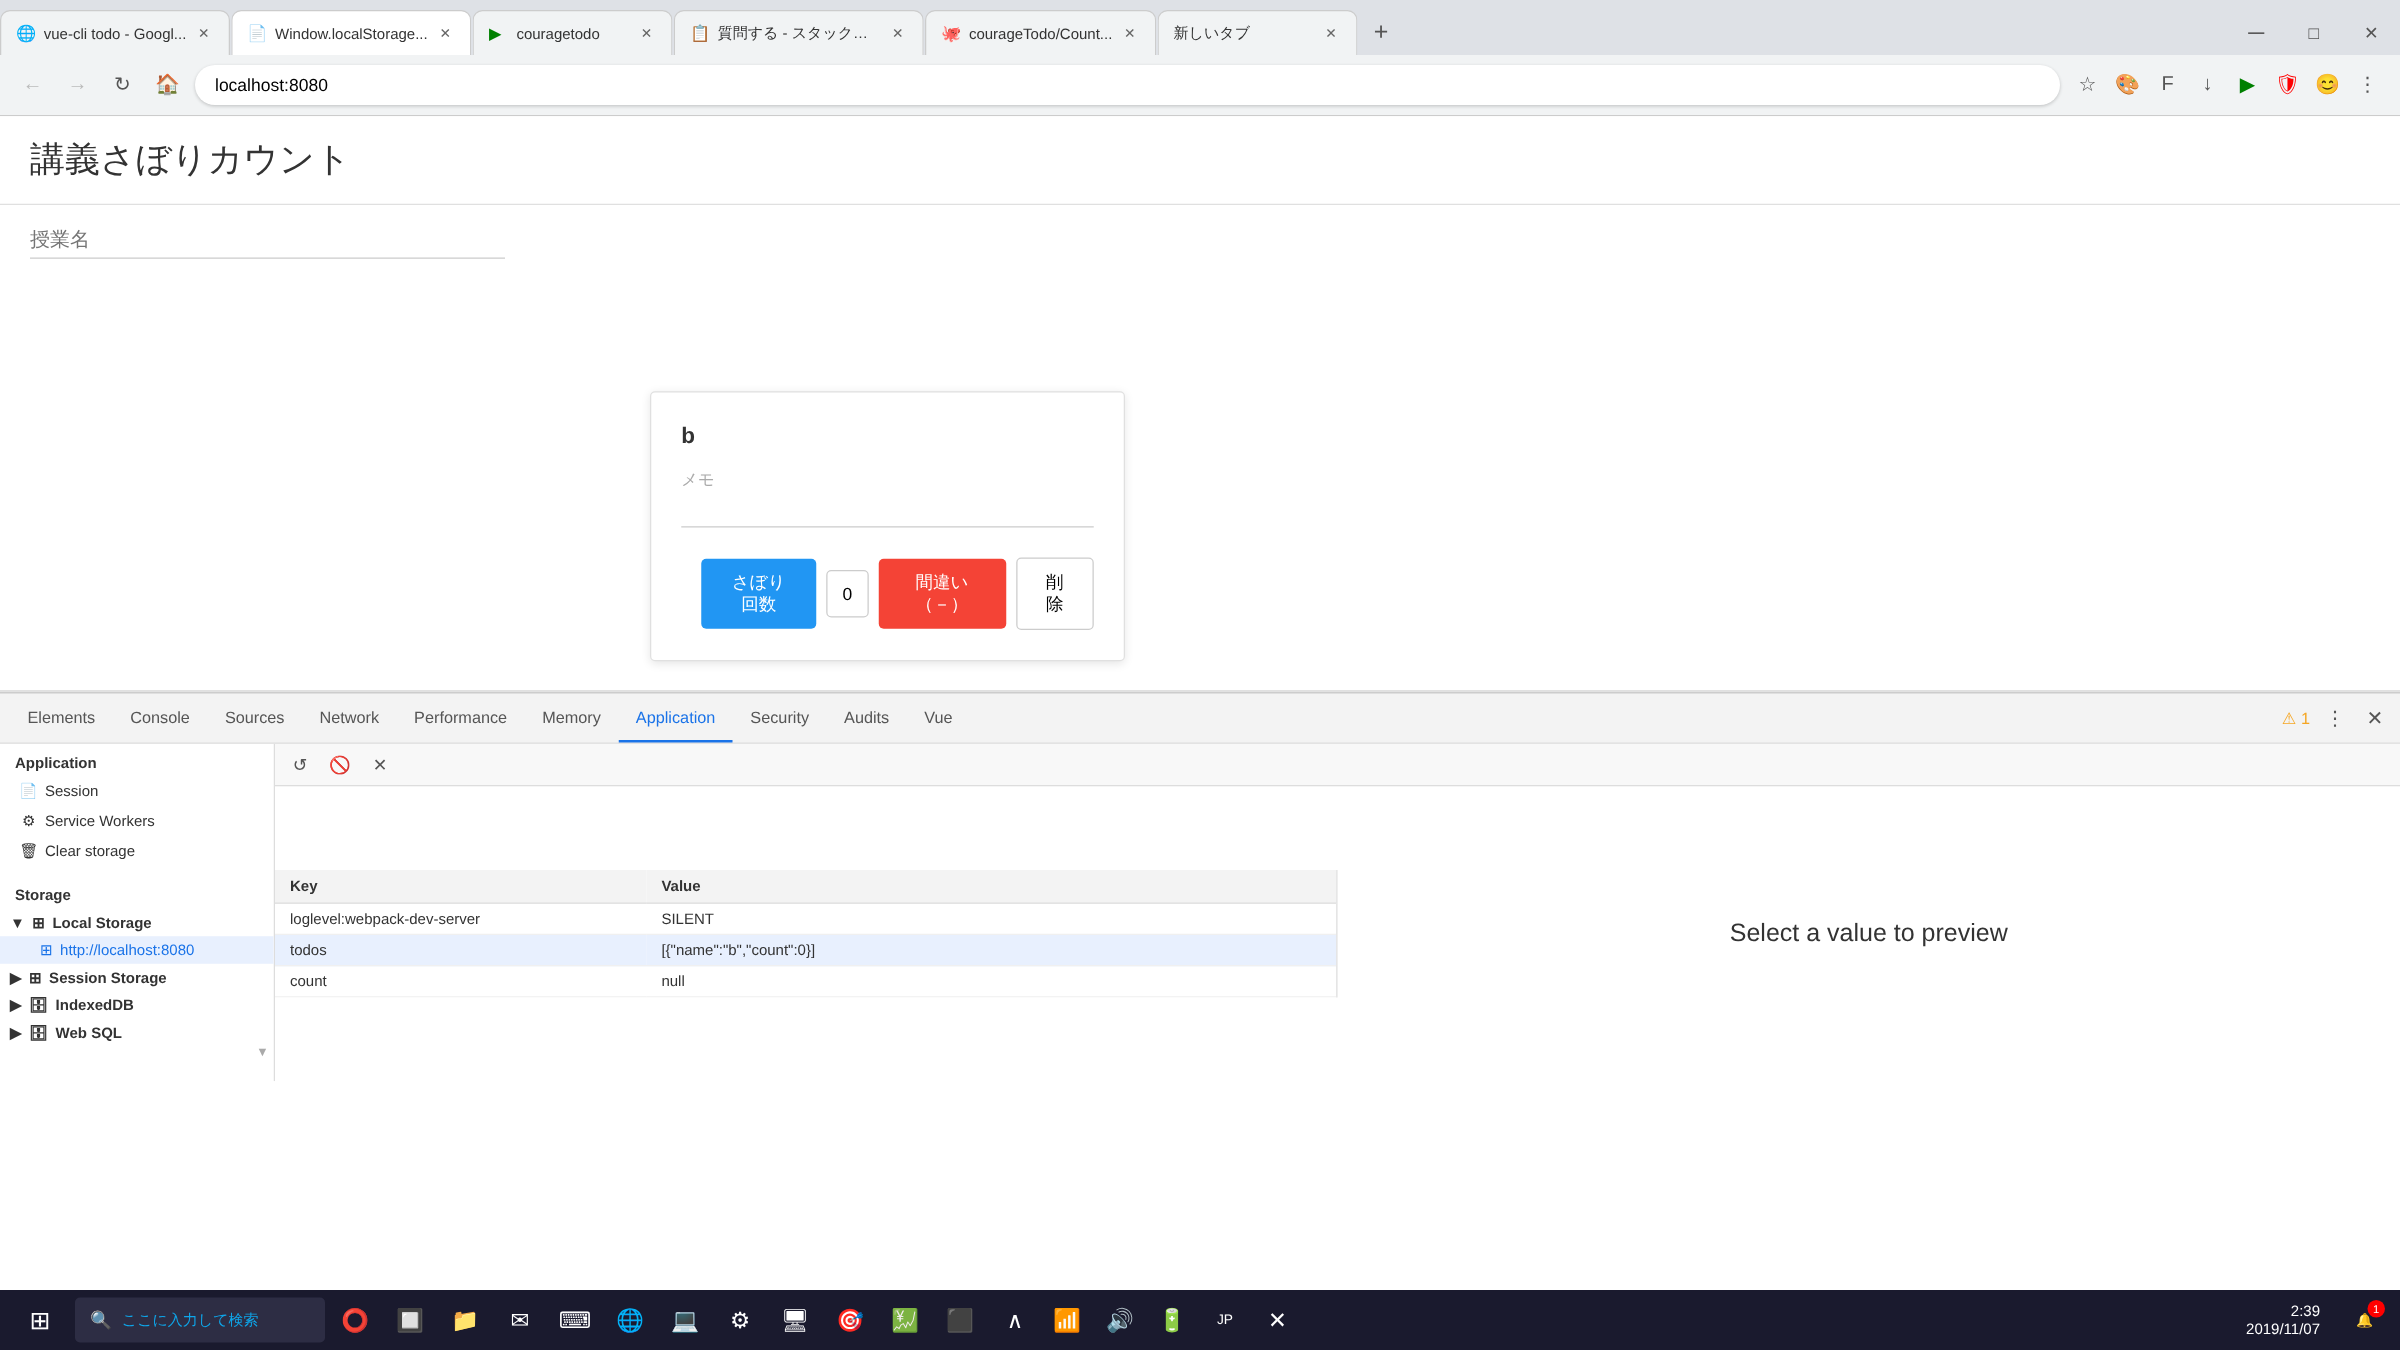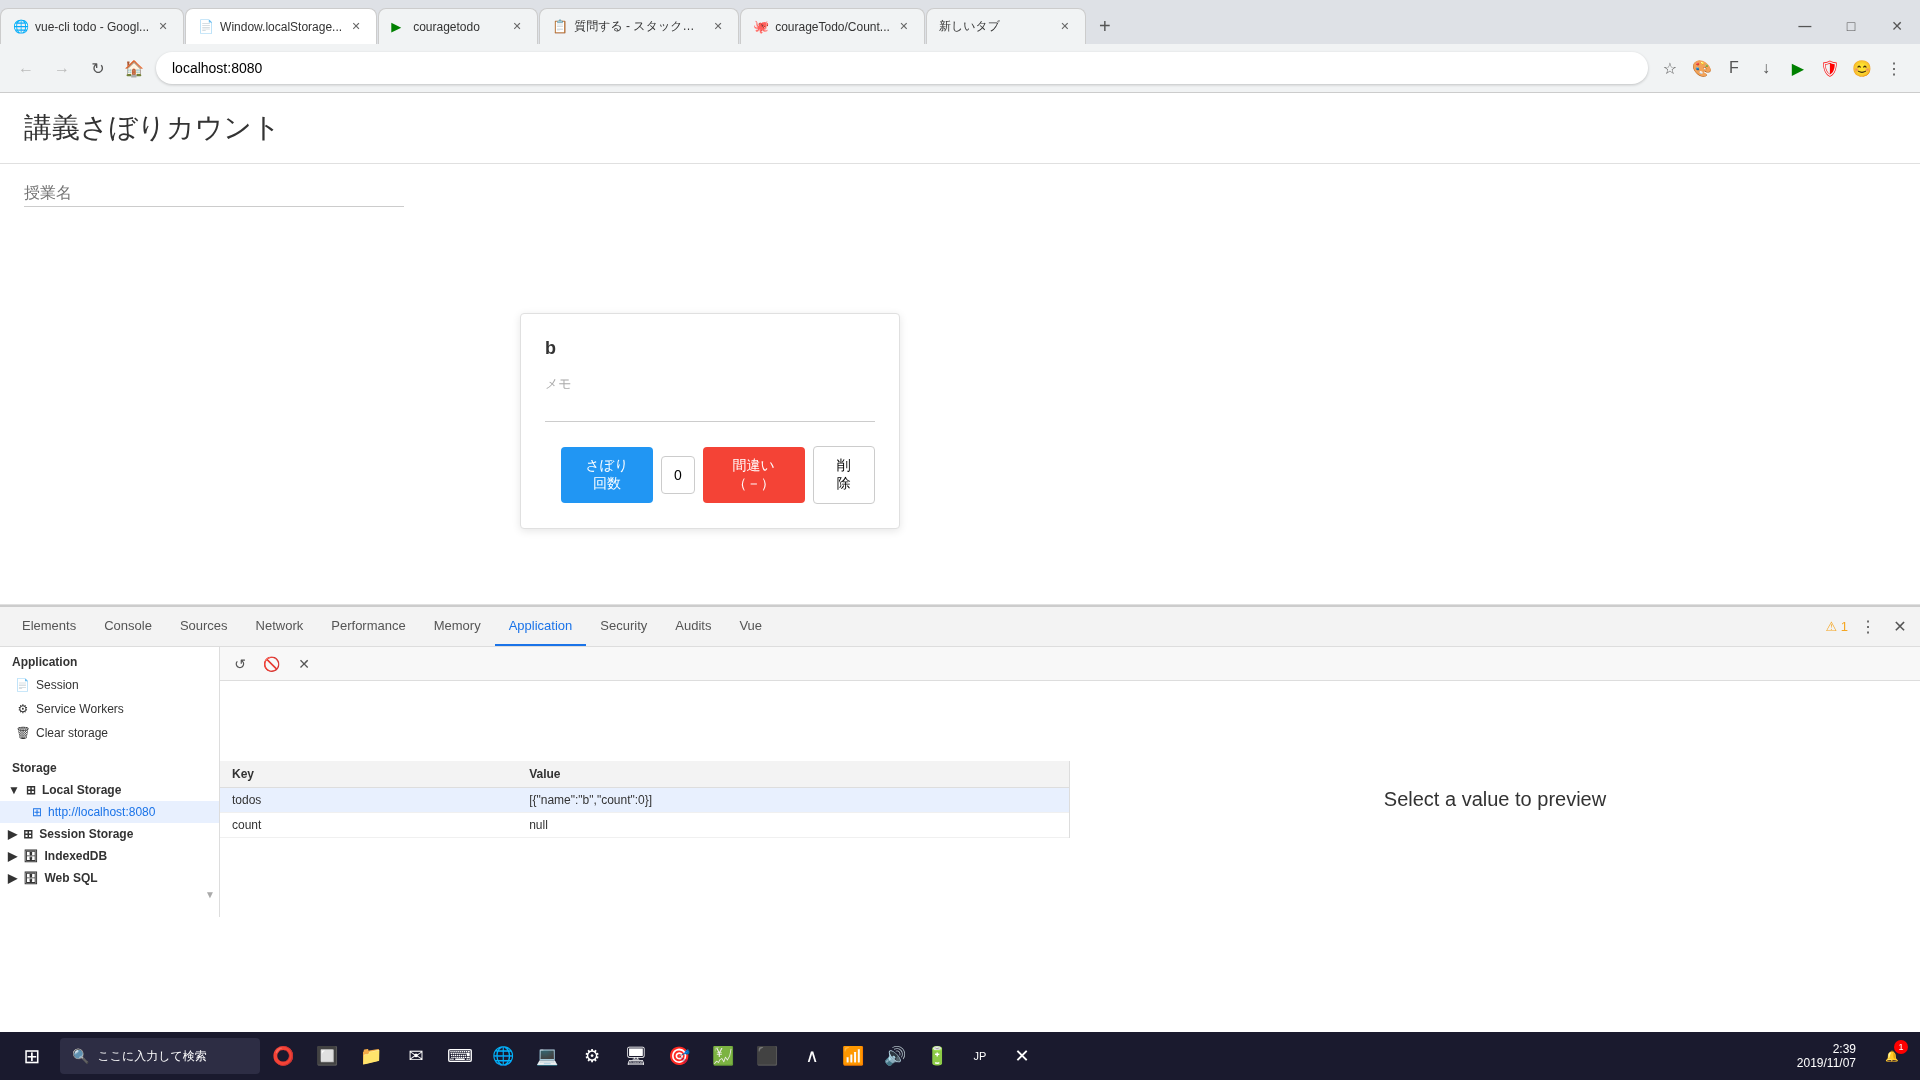--- a/index.html
+++ b/index.html
@@ -16,21 +16,21 @@
     .tab-new { width: 36px; height: 36px; display: flex; align-items: center; justify-content: center; font-size: 20px; color: #555; cursor: pointer; }
 
     .address-bar { display: flex; align-items: center; padding: 6px 12px; gap: 8px; background: #f1f3f4; height: 48px; }
     .nav-btn { width: 28px; height: 28px; border-radius: 50%; display: flex; align-items: center; justify-content: center; color: #555; cursor: pointer; font-size: 16px; }
     .nav-btn.disabled { color: #bbb; cursor: default; }
     .address-input { flex: 1; height: 32px; border: none; border-radius: 16px; background: #fff; padding: 0 16px; font-size: 14px; outline: none; box-shadow: 0 1px 3px rgba(0,0,0,0.2); }
     .toolbar-icons { display: flex; gap: 4px; align-items: center; }
     .toolbar-icon { width: 28px; height: 28px; border-radius: 50%; display: flex; align-items: center; justify-content: center; color: #555; font-size: 16px; cursor: pointer; }
 
     
-    .page-content { background: #fff; height: 512px; overflow: hidden; border-bottom: 1px solid #e0e0e0; }
+    .page-content { background: #fff; height: 460px; overflow: hidden; border-bottom: 1px solid #e0e0e0; }
     .page-header { padding: 16px 24px; border-bottom: 1px solid #e0e0e0; }
     .page-title { font-size: 28px; font-weight: normal; color: #333; }
     .underline-input { border: none; border-bottom: 1px solid #ccc; outline: none; font-size: 16px; padding: 4px 0; width: 380px; display: block; }
 
     .card { background: #fff; border: 1px solid #e0e0e0; border-radius: 4px; box-shadow: 0 2px 8px rgba(0,0,0,0.1); padding: 24px; width: 380px; margin: 0 auto; position: absolute; left: 520px; top: 220px; }
     .card-name { font-size: 18px; font-weight: bold; margin-bottom: 16px; color: #333; }
     .card-memo-label { font-size: 13px; color: #aaa; margin-top: 16px; }
     .card-memo-input { border: none; border-bottom: 1px solid #ccc; outline: none; font-size: 14px; padding: 4px 0; width: 100%; display: block; margin-top: 4px; }
     .card-buttons { display: flex; align-items: center; gap: 8px; margin-top: 24px; padding-left: 16px; }
     .btn-sabori { background: #2196F3; color: #fff; border: none; border-radius: 4px; padding: 10px 20px; font-size: 14px; cursor: pointer; }
@@ -73,21 +73,21 @@
 
     
     ::-webkit-scrollbar { width: 6px; height: 6px; }
     ::-webkit-scrollbar-track { background: #f1f1f1; }
     ::-webkit-scrollbar-thumb { background: #ccc; border-radius: 3px; }
 
     
     .taskbar { position: fixed; bottom: 0; left: 0; width: 100%; height: 48px; background: #1a1a2e; display: flex; align-items: center; padding: 0 8px; gap: 4px; z-index: 100; }
     .taskbar-start { width: 48px; height: 48px; display: flex; align-items: center; justify-content: center; color: #fff; font-size: 20px; cursor: pointer; }
     .taskbar-search { display: flex; align-items: center; background: #2d2d44; border-radius: 4px; padding: 0 12px; height: 36px; gap: 8px; min-width: 200px; }
-    .taskbar-search-text { font-size: 12px; color: #ffffff; }
+    .taskbar-search-text { font-size: 12px; color: #0ea5e9; }
     .taskbar-icon { width: 40px; height: 40px; display: flex; align-items: center; justify-content: center; color: #fff; font-size: 18px; cursor: pointer; border-radius: 4px; }
     .taskbar-time { margin-left: auto; display: flex; flex-direction: column; align-items: flex-end; color: #fff; font-size: 12px; padding-right: 12px; }
     .taskbar-systray { display: flex; align-items: center; gap: 2px; }
 
     .devtools-split { display: flex; flex: 1; overflow: hidden; align-items: center; }
     .left-panel { width: 50%; border-right: 1px solid #ddd; display: flex; flex-direction: column; overflow: hidden; }
     .right-panel { flex: 1; display: flex; flex-direction: column; align-items: center; justify-content: center; }
   </style>
 </head>
 <body>
@@ -265,20 +265,24 @@
         <div class="left-panel">
           <div class="table-scroll">
             <table class="data-table">
               <thead>
                 <tr>
                   <th class="key-col">Key</th>
                   <th class="val-col">Value</th>
                 </tr>
               </thead>
               <tbody>
+                <tr>
+                  <td>loglevel:webpack-dev-server</td>
+                  <td>SILENT</td>
+                </tr>
                 <tr class="selected">
                   <td>todos</td>
                   <td>[{"name":"b","count":0}]</td>
                 </tr>
                 <tr>
                   <td>count</td>
                   <td>null</td>
                 </tr>
               </tbody>
             </table>

